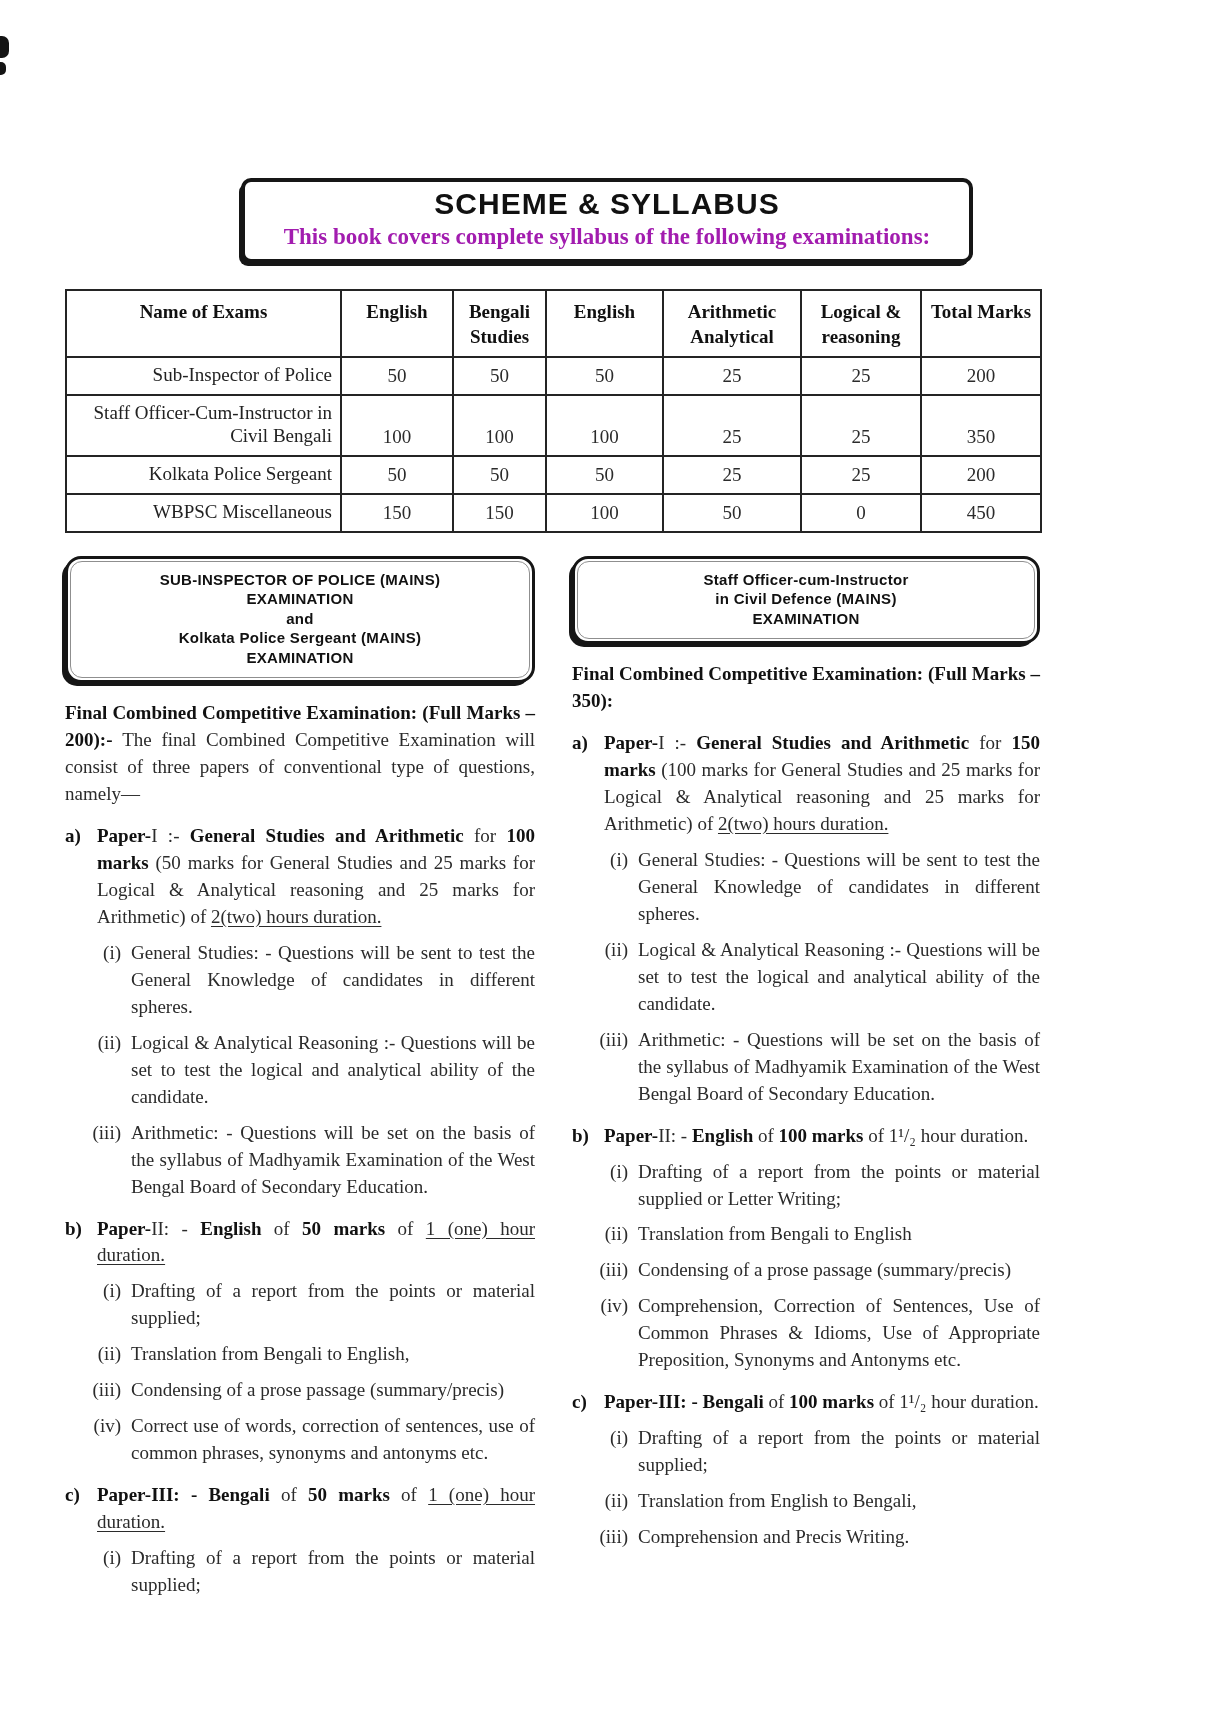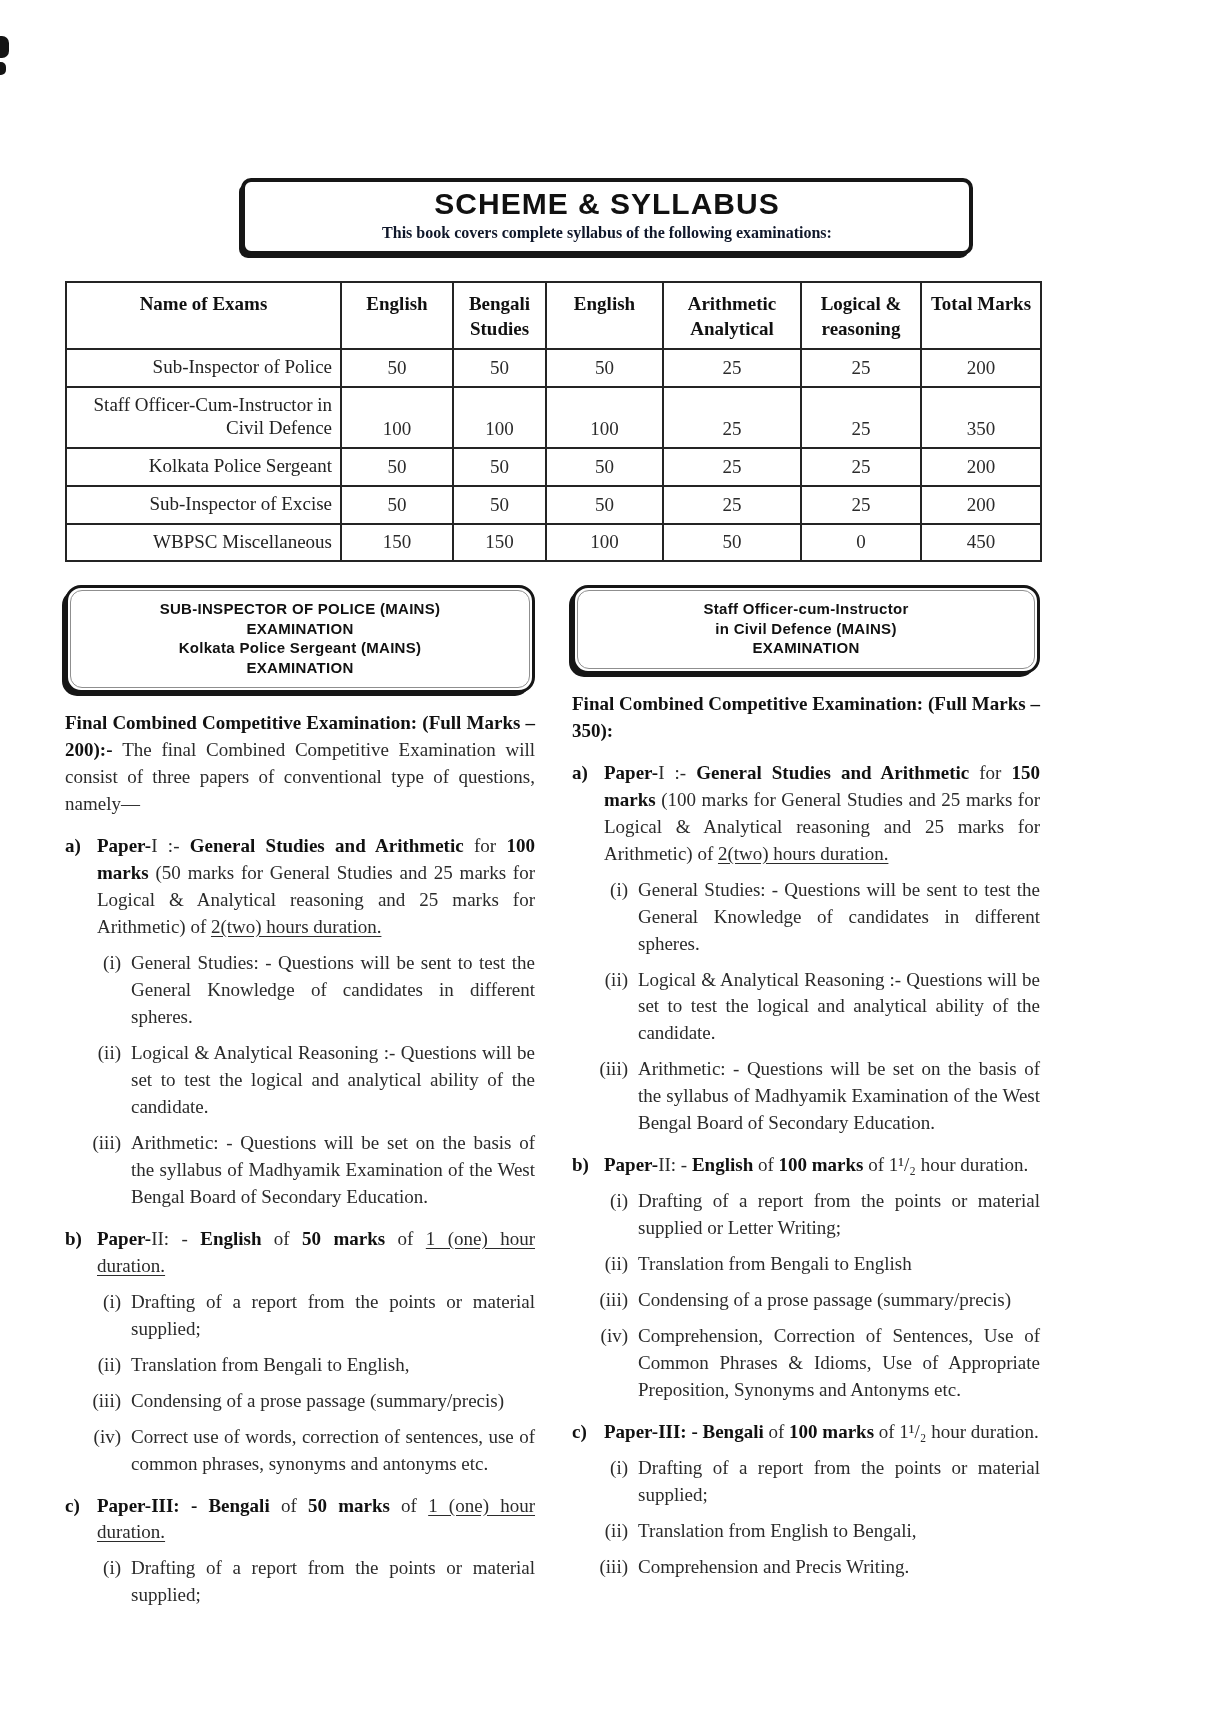--- a/index.html
+++ b/index.html
@@ -25,21 +25,21 @@
     box-shadow:-3px 4px 0 -1px #161616;
     padding:5px 12px 9px;
     background:#fff;text-align:center;
   }
   .header-title{
     font-family:"Liberation Sans", sans-serif;
     font-weight:700;font-size:30px;letter-spacing:1px;color:#111;
     line-height:1.15;
   }
   .header-subtitle{
-    font-weight:700;font-size:16px;color:#0f172a;margin-top:2px;
+    font-weight:700;font-size:23px;color:#a21caf;margin-top:2px;
   }
 
   
   table.exams{
     border-collapse:collapse;
     margin:26px 0 0 65px;
     width:975px;
     table-layout:fixed;
   }
   table.exams th,table.exams td{
@@ -141,39 +141,30 @@
       <tr>
         <td class="exam-name">Sub-Inspector of Police</td>
         <td class="mark">50</td>
         <td class="mark">50</td>
         <td class="mark">50</td>
         <td class="mark">25</td>
         <td class="mark">25</td>
         <td class="mark">200</td>
       </tr>
       <tr>
-        <td class="exam-name">Staff Officer-Cum-Instructor in Civil Defence</td>
+        <td class="exam-name">Staff Officer-Cum-Instructor in Civil Bengali</td>
         <td class="mark">100</td>
         <td class="mark">100</td>
         <td class="mark">100</td>
         <td class="mark">25</td>
         <td class="mark">25</td>
         <td class="mark">350</td>
       </tr>
       <tr>
         <td class="exam-name">Kolkata Police Sergeant</td>
-        <td class="mark">50</td>
-        <td class="mark">50</td>
-        <td class="mark">50</td>
-        <td class="mark">25</td>
-        <td class="mark">25</td>
-        <td class="mark">200</td>
-      </tr>
-      <tr>
-        <td class="exam-name">Sub-Inspector of Excise</td>
         <td class="mark">50</td>
         <td class="mark">50</td>
         <td class="mark">50</td>
         <td class="mark">25</td>
         <td class="mark">25</td>
         <td class="mark">200</td>
       </tr>
       <tr>
         <td class="exam-name">WBPSC Miscellaneous</td>
         <td class="mark">150</td>
@@ -186,20 +177,21 @@
     </tbody>
   </table>
 
   <div class="columns">
 
     <div class="col left">
       <div class="frame">
         <div class="frame-inner">
           <div class="box-line">SUB-INSPECTOR OF POLICE (MAINS)</div>
           <div class="box-line">EXAMINATION</div>
+          <div class="box-line">and</div>
           <div class="box-line">Kolkata Police Sergeant (MAINS)</div>
           <div class="box-line">EXAMINATION</div>
         </div>
       </div>
       <div class="col-body">
           <div class="para intro"><span class="ptext"><span class="sg-b">Final Combined Competitive Examination: (Full Marks – 200):- </span><span class="sg-n">The final Combined Competitive Examination will consist of three papers of conventional type of questions, namely—</span></span></div>
           <div class="para item">
             <span class="marker">a)</span>
             <span class="ptext"><span class="sg-b">Paper-</span><span class="sg-n">I :- </span><span class="sg-b">General Studies and Arithmetic</span><span class="sg-n"> for </span><span class="sg-b">100 marks</span><span class="sg-n"> (50 marks for General Studies and 25 marks for Logical &amp; Analytical reasoning and 25 marks for Arithmetic) of </span><span class="sg-u">2(two) hours duration.</span></span>
           </div>

